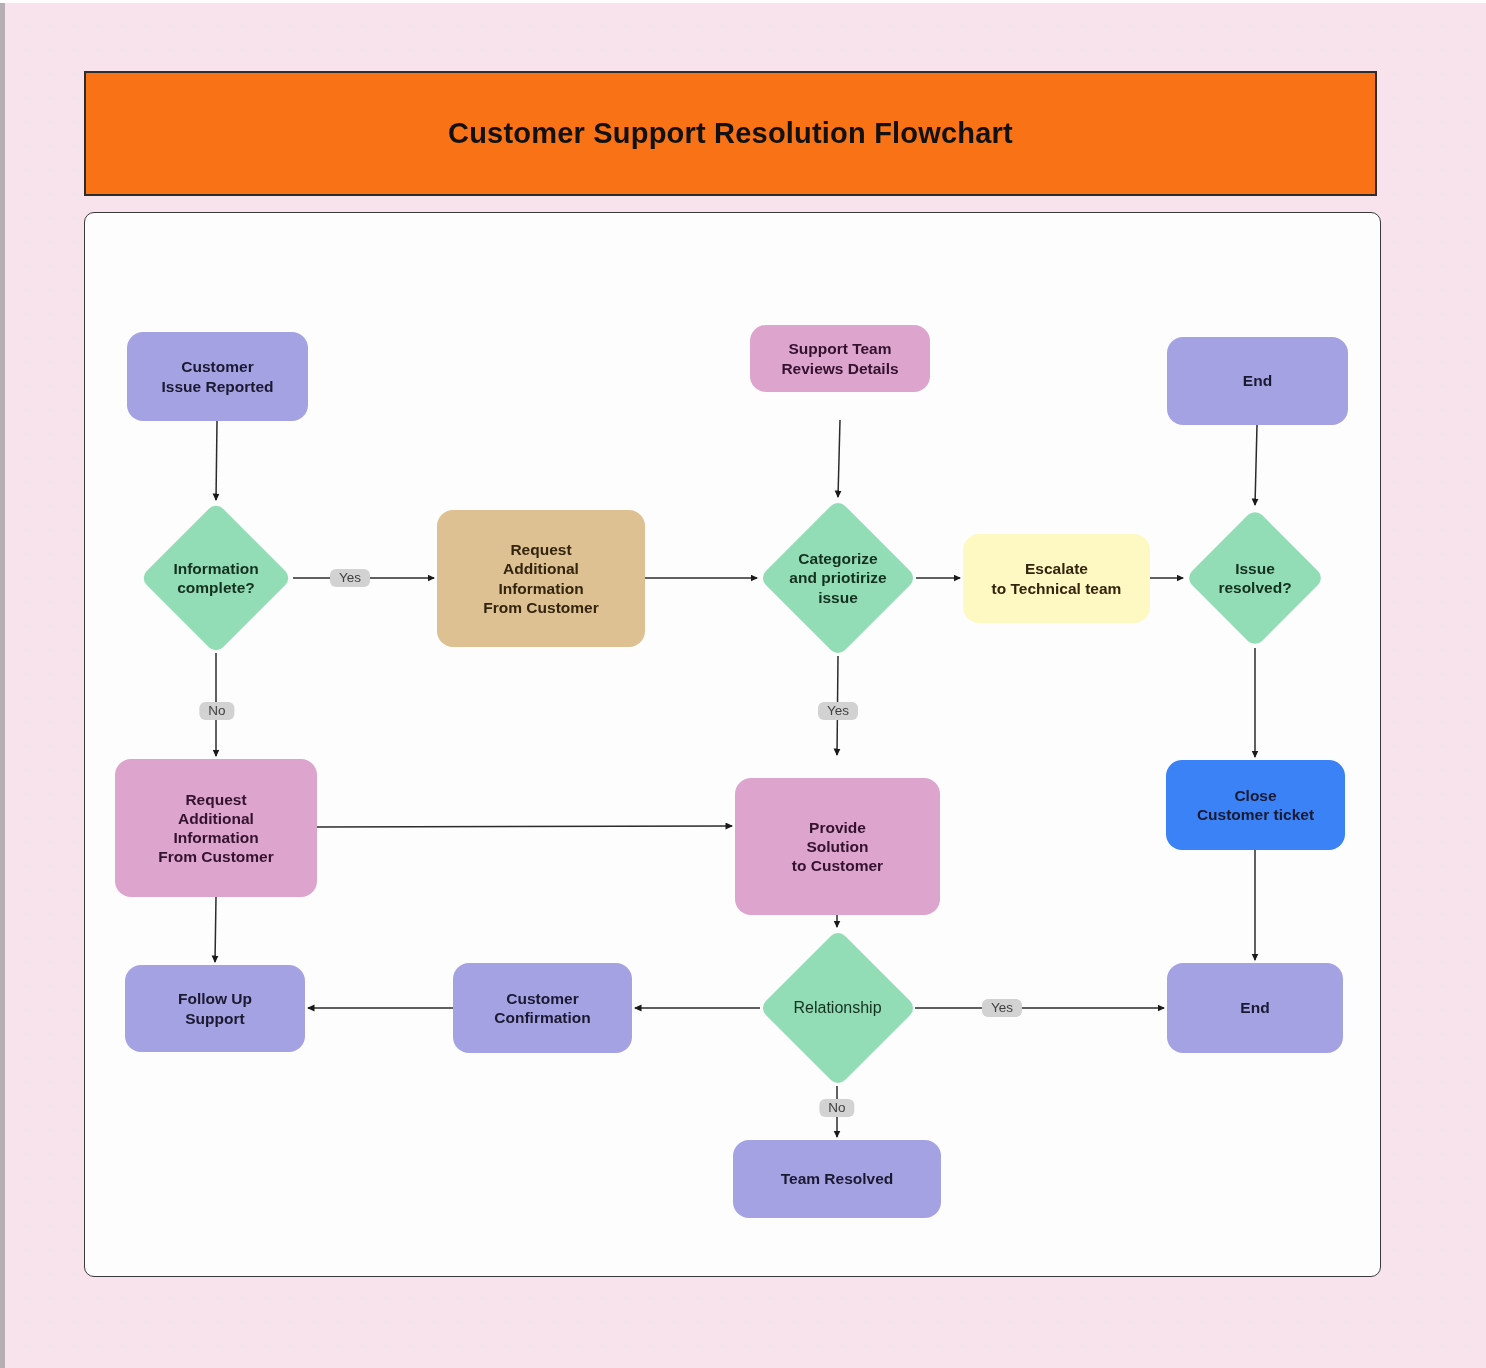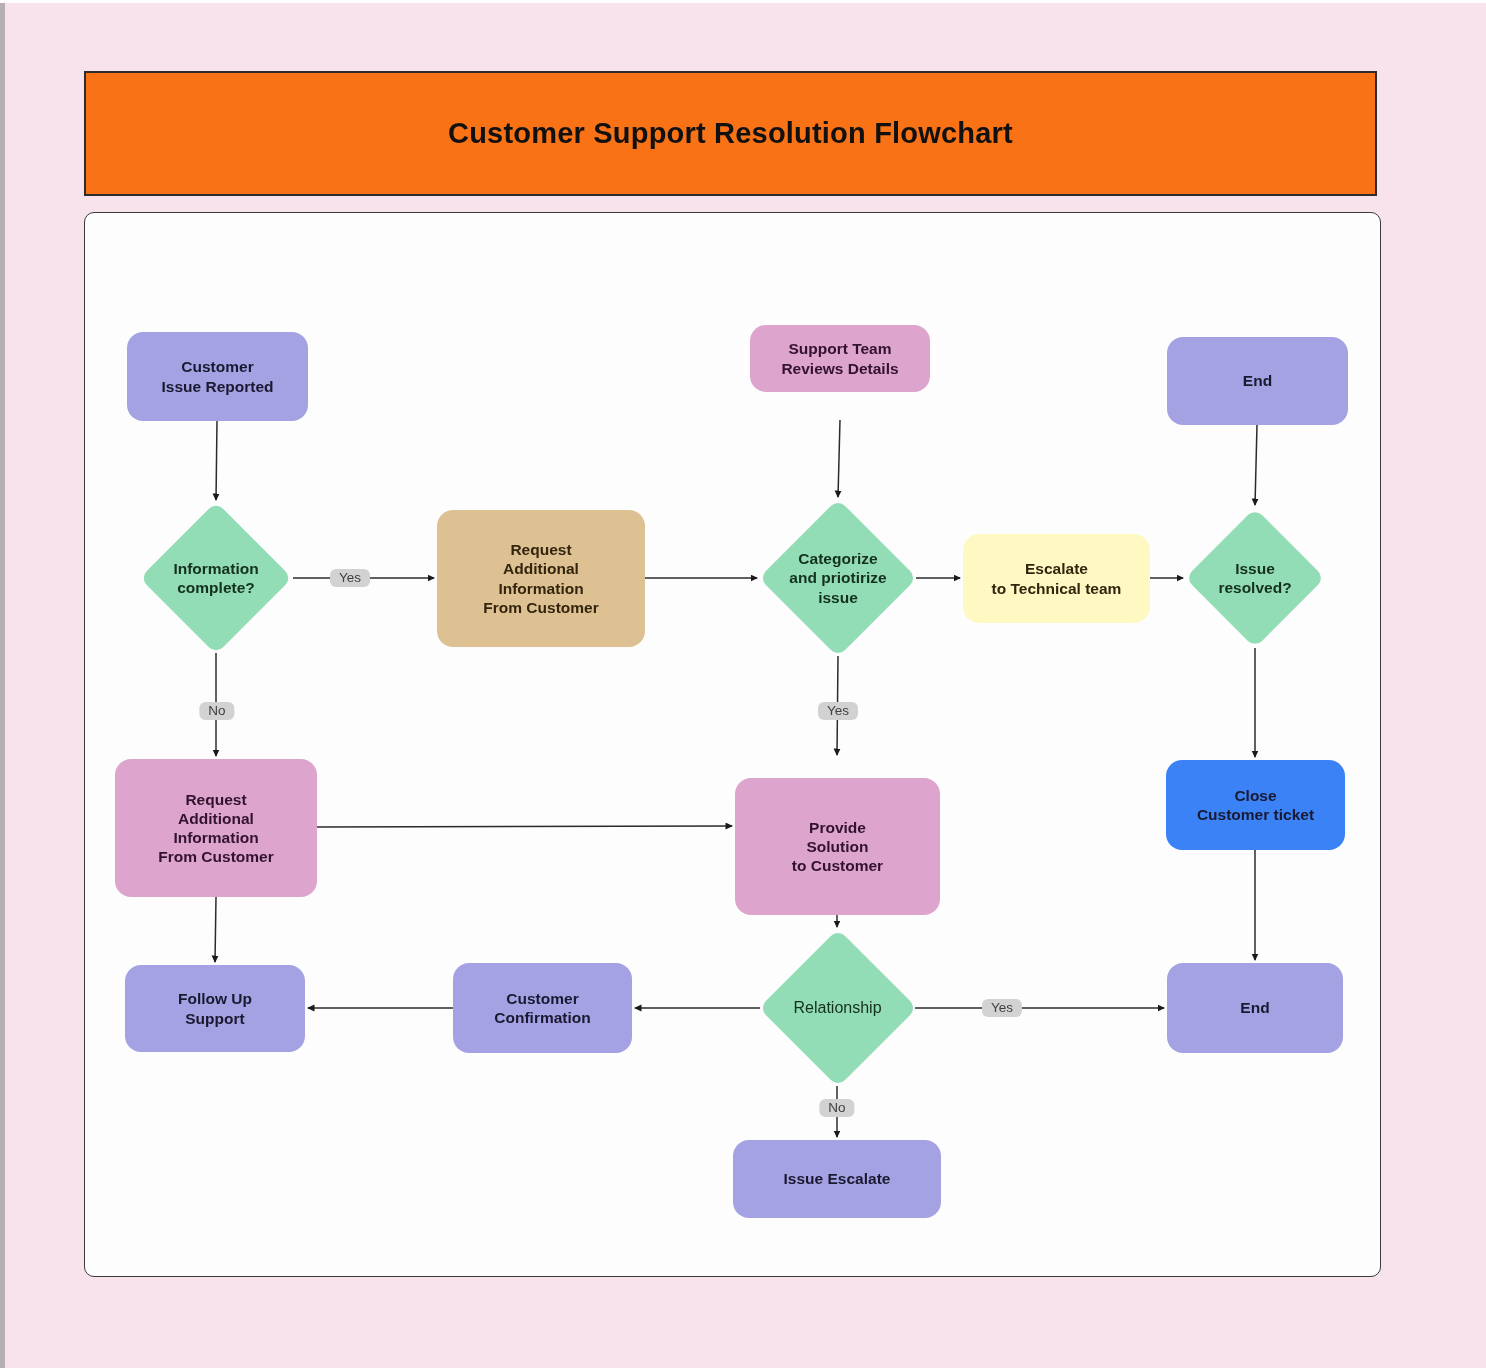--- a/index.html
+++ b/index.html
@@ -173,21 +173,21 @@
 Confirmation</div>
     </div>
     <div class="node diamond" data-name="node-relationship" style="left: 760px; top: 930px; width: 155px; height: 156px; align-items: center;">
       <div class="diamond-bg" data-name="diamond-shape" style="width: 112px; height: 112px; background: rgb(146, 221, 181);"></div>
       <div class="node-label green" data-name="node-label">Relationship</div>
     </div>
     <div class="node rect" data-name="node-end-bottom" style="left: 1167px; top: 963px; width: 176px; height: 90px; background: rgb(165, 162, 228);">
       <div class="node-label purple" data-name="node-label">End</div>
     </div>
     <div class="node rect" data-name="node-issue-resolved-final" style="left: 733px; top: 1140px; width: 208px; height: 78px; background: rgb(165, 162, 228);">
-      <div class="node-label purple" data-name="node-label">Issue Escalate</div>
+      <div class="node-label purple" data-name="node-label">Team Resolved</div>
     </div>
   </div>
 <div id="label-layer" data-name="edge-label-layer">
     <div class="edge-label" data-name="edge-label-info-complete-yes" style="left: 350px; top: 578px;">Yes</div>
     <div class="edge-label" data-name="edge-label-info-complete-no" style="left: 217px; top: 711px;">No</div>
     <div class="edge-label" data-name="edge-label-categorize-yes" style="left: 838px; top: 711px;">Yes</div>
     <div class="edge-label" data-name="edge-label-relationship-yes" style="left: 1002px; top: 1008px;">Yes</div>
     <div class="edge-label" data-name="edge-label-relationship-no" style="left: 837px; top: 1108px;">No</div>
   </div>
 

